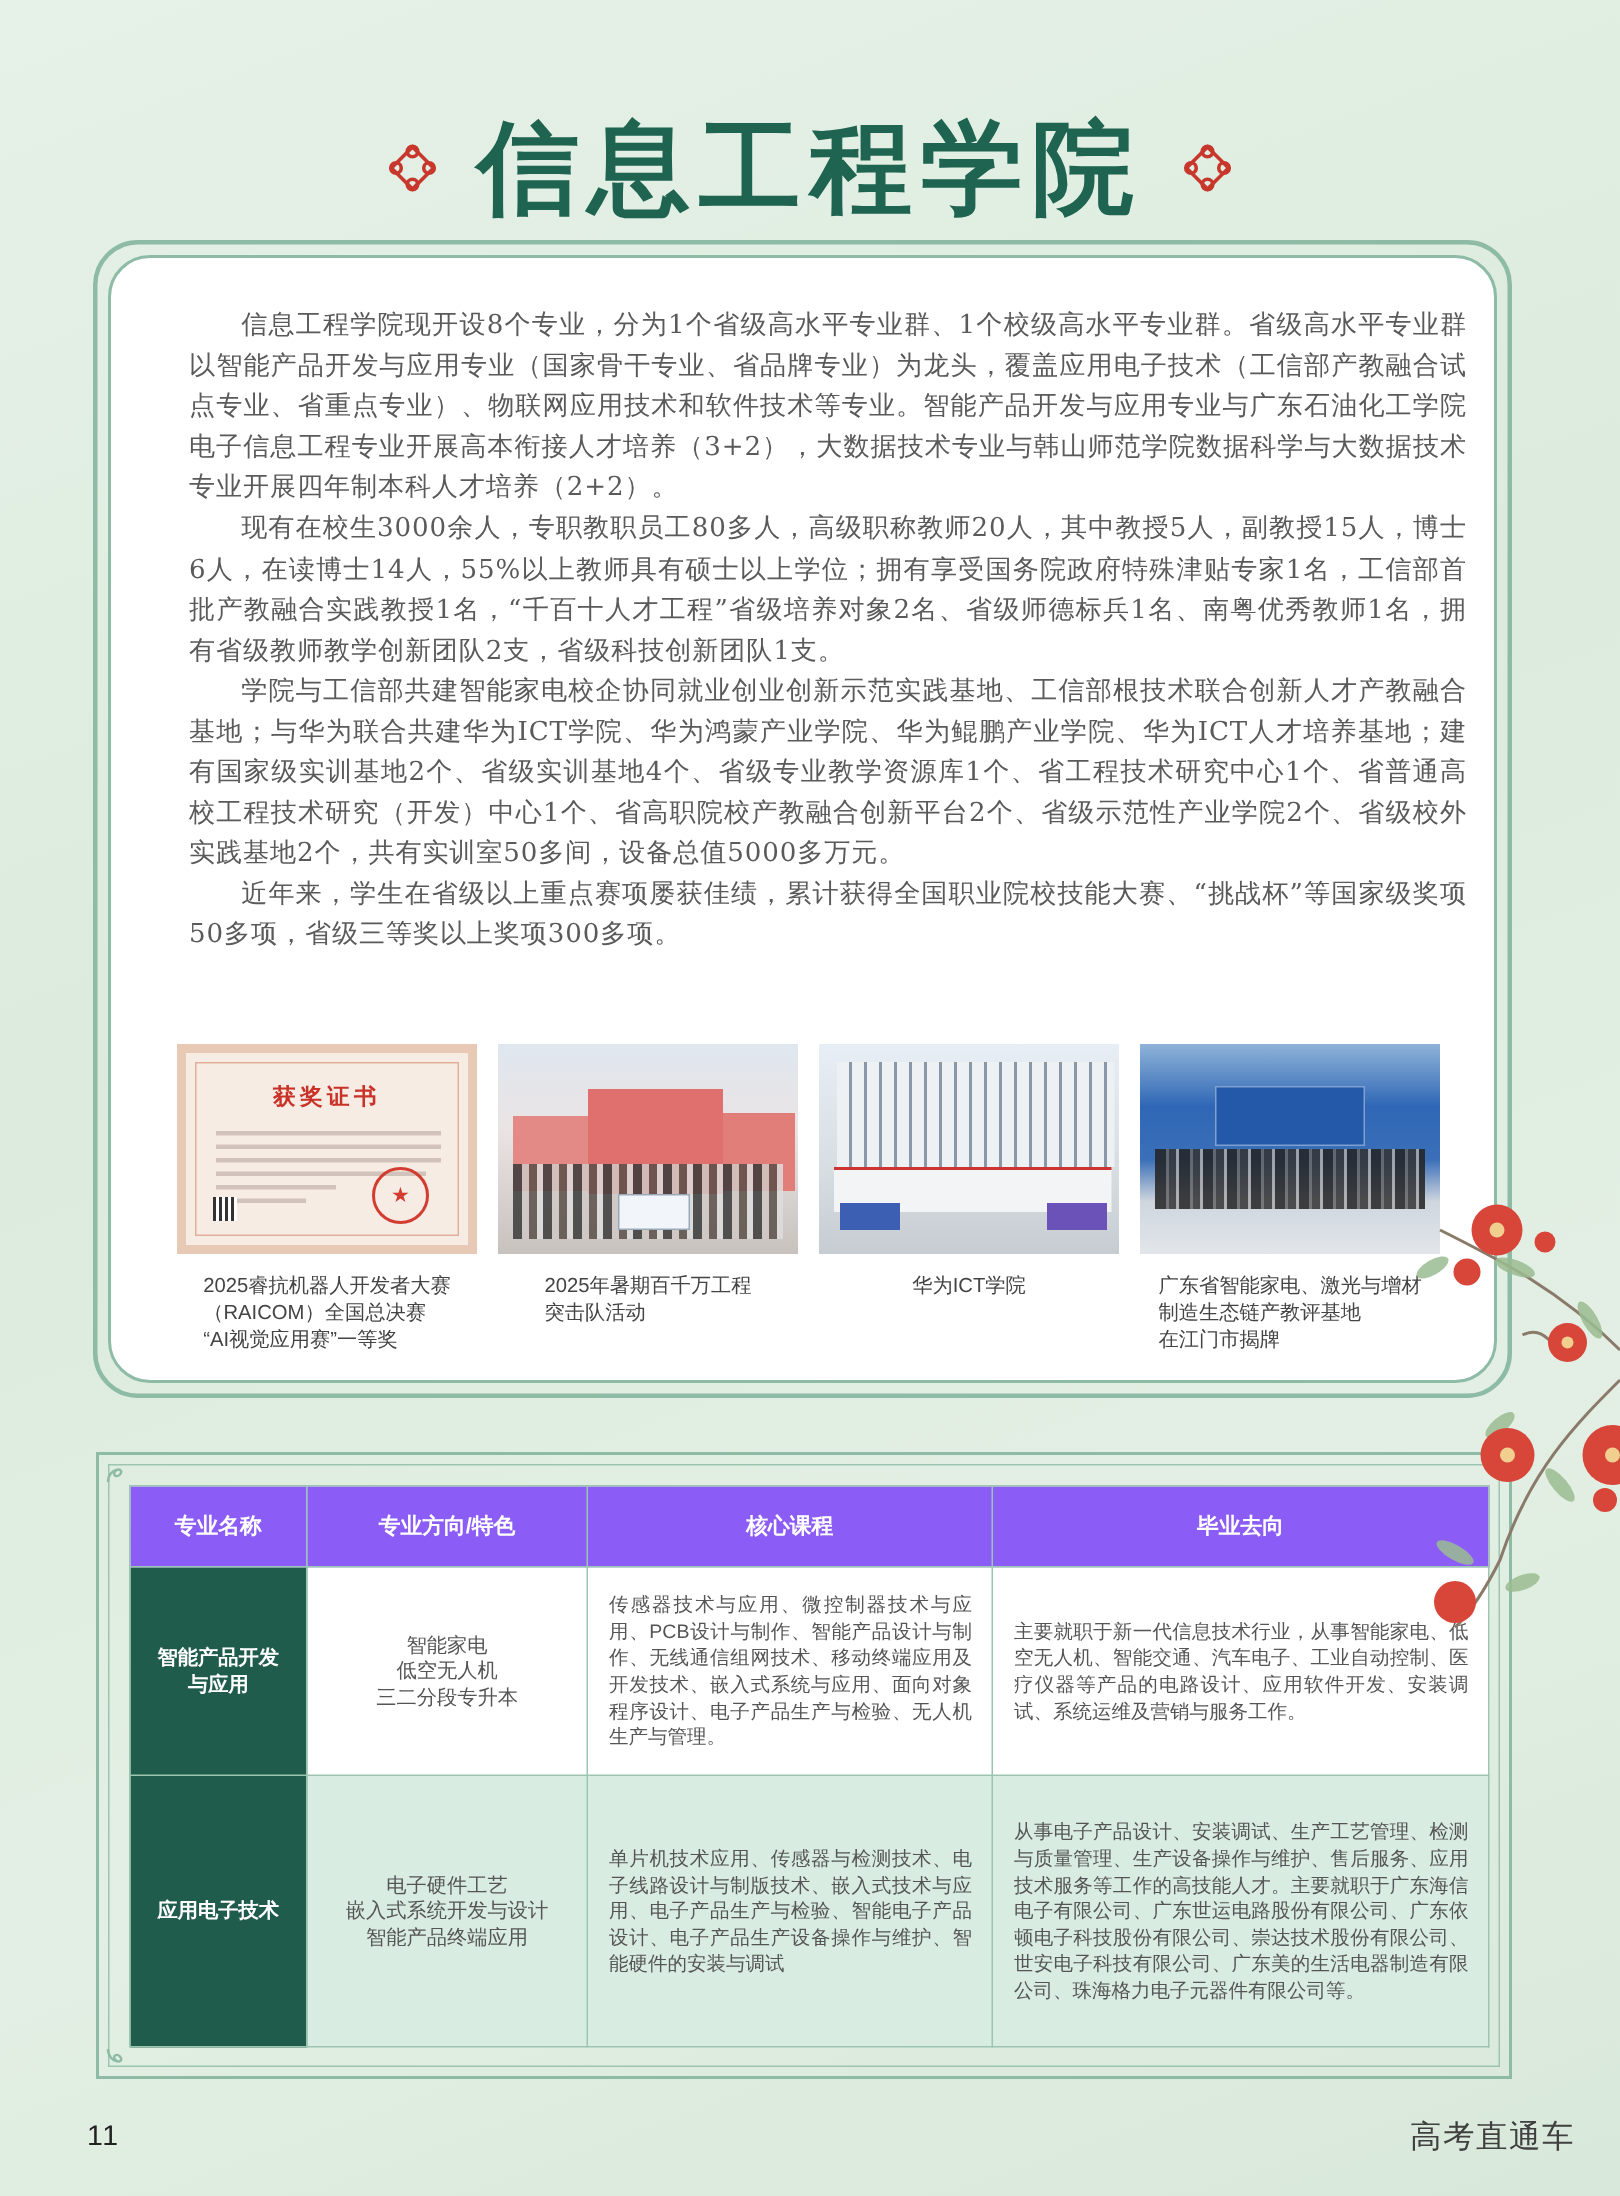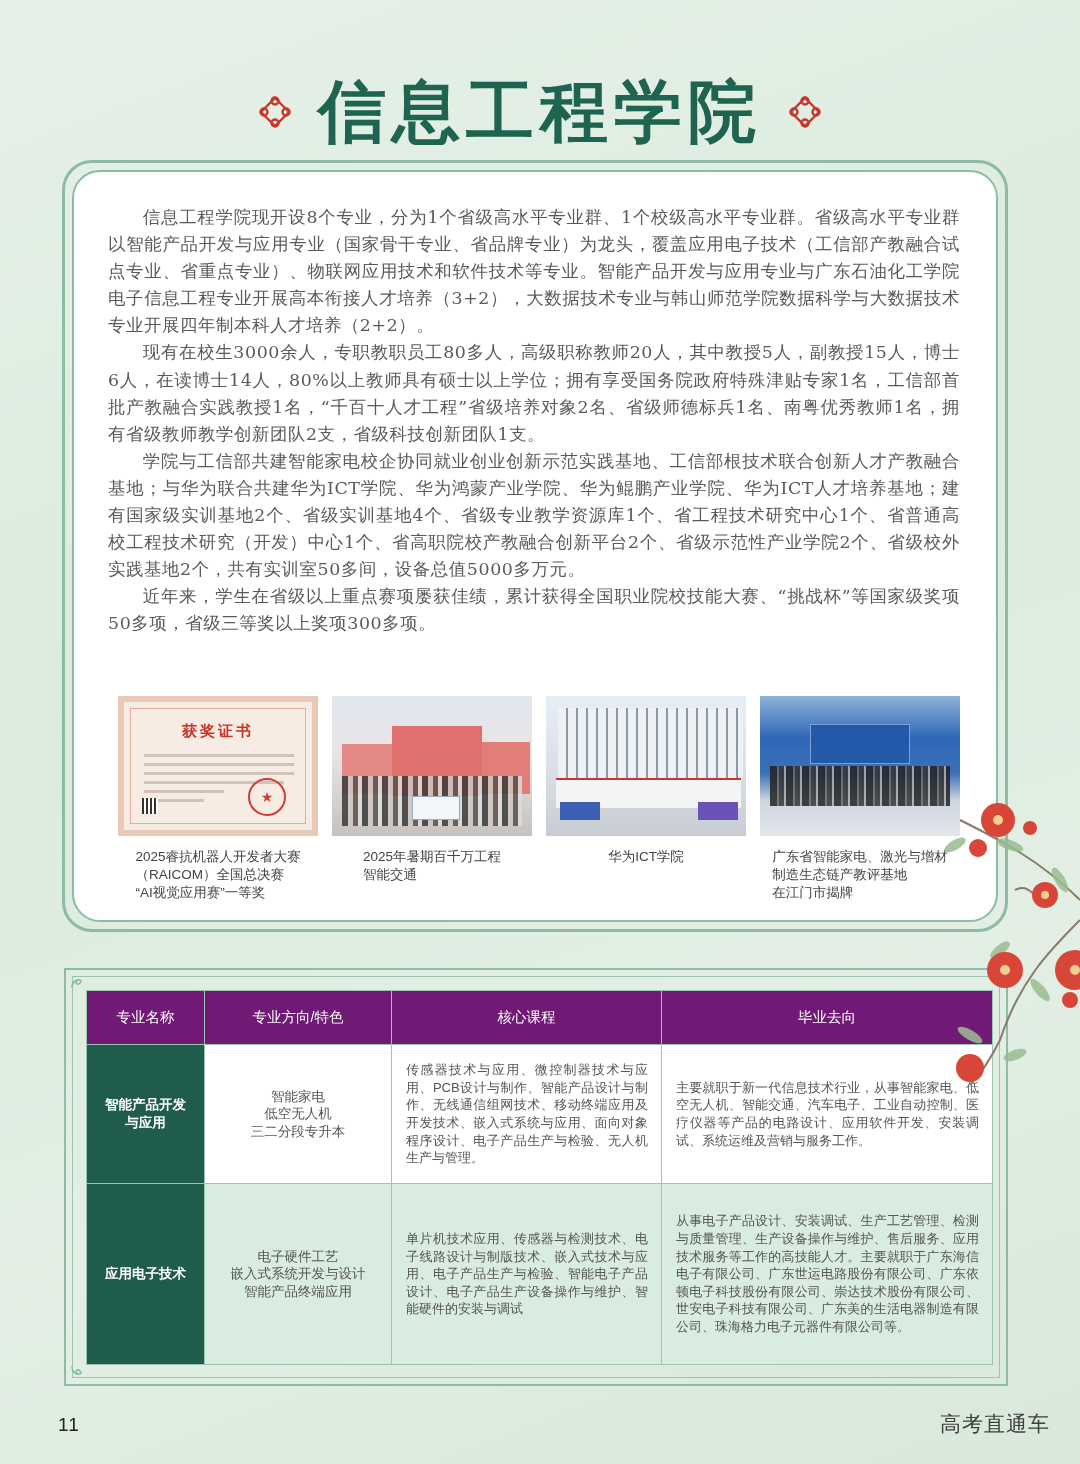--- a/index.html
+++ b/index.html
@@ -29,21 +29,21 @@
     border-radius: 30px;
     background: transparent;
   }
   .panel-top {
     position: absolute; left: 72px; top: 170px; width: 926px; height: 752px;
     background: #ffffff;
     border: 2px solid #8dbba5;
     border-radius: 28px;
   }
   .intro {
-    position: absolute; left: 108px; top: 204px; width: 852px;
+    position: absolute; left: 126px; top: 204px; width: 852px;
     font-family: "DejaVu Serif", serif;
     font-size: 17.4px; line-height: 27.1px;
     color: #5a5a5a;
     letter-spacing: 0.6px;
     text-align: justify;
   }
   .intro p { text-indent: 2em; }
 
   .photos {
     position: absolute; left: 118px; top: 696px; width: 842px; height: 212px;
@@ -100,22 +100,22 @@
   }
   .curl { position:absolute; width:16px; height:16px; }
 
   table.majors {
     position: absolute; left: 86px; top: 990px; width: 906px; height: 374px;
     border-collapse: collapse;
     table-layout: fixed;
     font-family: "Liberation Sans", sans-serif;
   }
   .majors th {
-    background: #701a75; color: #ffffff;
-    font-size: 14.5px; font-weight: normal;
+    background: #8b5cf6; color: #ffffff;
+    font-size: 14.5px; font-weight: bold;
     height: 54px; border: 1.5px solid #9cc5b1;
   }
   .majors td { border: 1.5px solid #9cc5b1; vertical-align: middle; font-size: 13px; line-height: 17.6px; color: #555; }
   .majors td.name { background: #1f5c4b; color: #fff; font-weight: bold; text-align: center; font-size: 13.5px; line-height: 17.6px; }
   .majors td.dir { text-align: center; white-space: pre-line; font-size: 13.5px; line-height: 17.4px; }
   .majors td.txt { padding: 0 13px 0 14px; text-align: justify; }
   .majors tr.r1 td:not(.name) { background: #ffffff; }
   .majors tr.r2 td:not(.name) { background: #d9ece1; }
 
   .page-num { position:absolute; left:58px; top:1414px; font-family:"Liberation Sans", sans-serif; font-size:19px; color:#222; letter-spacing:1px; }
@@ -146,21 +146,21 @@
         <circle cx="28" cy="17" r="3.5"></circle>
     </g>
   </svg>
 </div>
 
 <div class="frame-top"></div>
 <div class="panel-top"></div>
 
 <div class="intro">
   <p>信息工程学院现开设8个专业，分为1个省级高水平专业群、1个校级高水平专业群。省级高水平专业群以智能产品开发与应用专业（国家骨干专业、省品牌专业）为龙头，覆盖应用电子技术（工信部产教融合试点专业、省重点专业）、物联网应用技术和软件技术等专业。智能产品开发与应用专业与广东石油化工学院电子信息工程专业开展高本衔接人才培养（3+2），大数据技术专业与韩山师范学院数据科学与大数据技术专业开展四年制本科人才培养（2+2）。</p>
-  <p>现有在校生3000余人，专职教职员工80多人，高级职称教师20人，其中教授5人，副教授15人，博士6人，在读博士14人，80%以上教师具有硕士以上学位；拥有享受国务院政府特殊津贴专家1名，工信部首批产教融合实践教授1名，“千百十人才工程”省级培养对象2名、省级师德标兵1名、南粤优秀教师1名，拥有省级教师教学创新团队2支，省级科技创新团队1支。</p>
+  <p>现有在校生3000余人，专职教职员工80多人，高级职称教师20人，其中教授5人，副教授15人，博士6人，在读博士14人，55%以上教师具有硕士以上学位；拥有享受国务院政府特殊津贴专家1名，工信部首批产教融合实践教授1名，“千百十人才工程”省级培养对象2名、省级师德标兵1名、南粤优秀教师1名，拥有省级教师教学创新团队2支，省级科技创新团队1支。</p>
   <p>学院与工信部共建智能家电校企协同就业创业创新示范实践基地、工信部根技术联合创新人才产教融合基地；与华为联合共建华为ICT学院、华为鸿蒙产业学院、华为鲲鹏产业学院、华为ICT人才培养基地；建有国家级实训基地2个、省级实训基地4个、省级专业教学资源库1个、省工程技术研究中心1个、省普通高校工程技术研究（开发）中心1个、省高职院校产教融合创新平台2个、省级示范性产业学院2个、省级校外实践基地2个，共有实训室50多间，设备总值5000多万元。</p>
   <p>近年来，学生在省级以上重点赛项屡获佳绩，累计获得全国职业院校技能大赛、“挑战杯”等国家级奖项50多项，省级三等奖以上奖项300多项。</p>
 </div>
 
 <div class="photos">
   <div class="photo-card">
     <div class="photo cert">
       <div class="inner"></div>
       <div class="ctitle">获奖证书</div>
       <div class="lines">
@@ -180,21 +180,21 @@
   </div>
   <div class="photo-card">
     <div class="photo team">
       <div class="bld2"></div>
         <div class="bld"></div>
         <div class="bld3"></div>
       <div class="crowd"></div>
         <div class="banner"></div>
     </div>
     <div class="caption">2025年暑期百千万工程
-智能交通</div>
+突击队活动</div>
   </div>
   <div class="photo-card">
     <div class="photo huawei">
       <div class="bld"></div>
         <div class="base"></div>
         <div class="b1"></div>
         <div class="b2"></div>
     </div>
     <div class="caption">华为ICT学院</div>
   </div>

